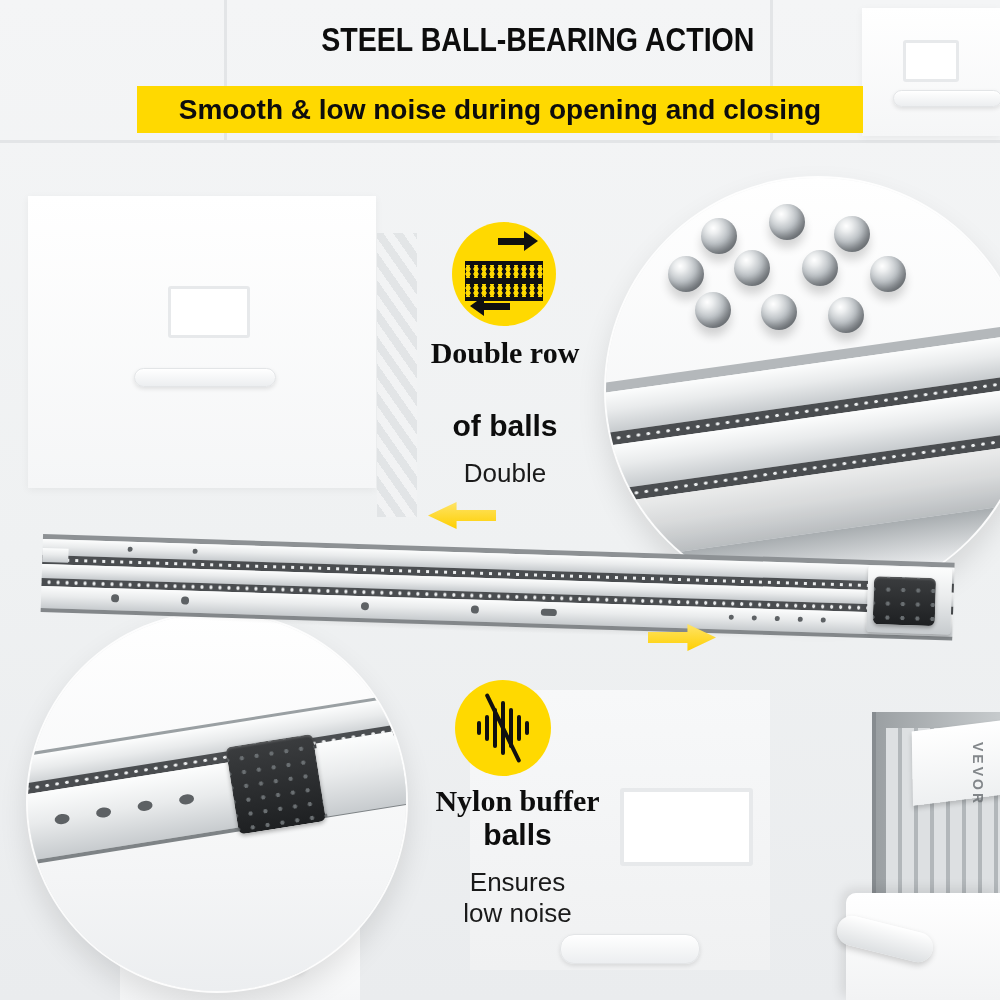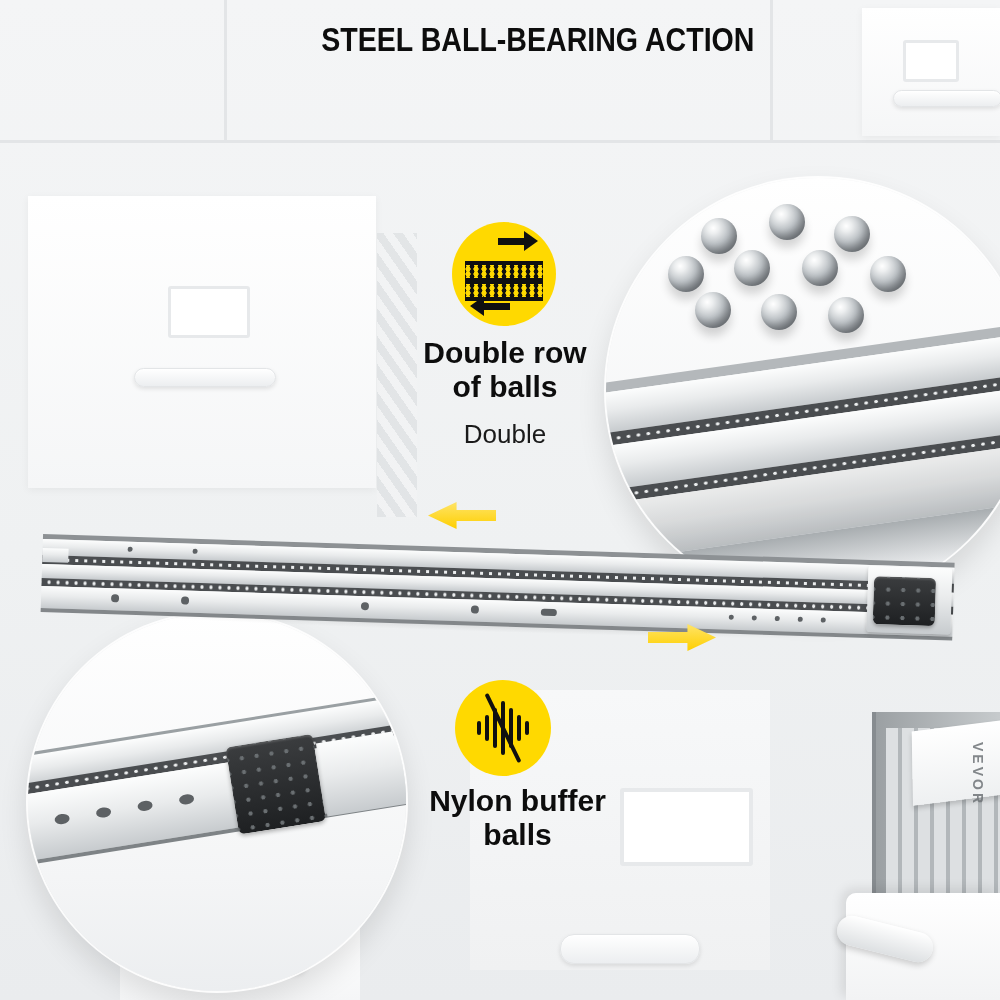--- a/index.html
+++ b/index.html
@@ -137,51 +137,58 @@
     <div class="metal" style="position:absolute;left:826px;top:20px;width:84px;height:66px;border-radius:3px;box-shadow:0 2px 4px rgba(0,0,0,0.2);"></div>
     <div class="cap-black" style="left:832px;top:30px;width:62px;height:48px;"></div>
     <div class="metal" style="position:absolute;left:0;top:28px;width:26px;height:14px;"></div>
   </div>
   <div style="position:absolute;left:70px;top:614px;width:840px;height:18px;background:radial-gradient(ellipse at 50% 50%,rgba(0,0,0,0.10),rgba(0,0,0,0) 70%);transform:rotate(1.8deg);z-index:5;"></div>
 
   <div class="big-arrow left" style="left:428px;top:502px;"></div>
   <div class="big-arrow right" style="left:648px;top:624px;"></div>
 
   <h1 id="page-title"><span>STEEL BALL-BEARING ACTION</span></h1>
+  <div id="banner">
+      <span>Smooth &amp; low noise during opening and closing</span>
+    </div>
 
   <div class="icon-circle" style="left:452px;top:222px;width:104px;height:104px;">
     <div style="position:absolute;left:46px;top:16px;width:26px;height:7px;background:#101010;"></div>
     <div style="position:absolute;left:72px;top:9px;width:0;height:0;border-top:10px solid transparent;border-bottom:10px solid transparent;border-left:14px solid #101010;"></div>
     <div class="dotbar" style="top:39px;"></div>
     <div class="dotbar" style="top:58px;"></div>
     <div style="position:absolute;left:32px;top:81px;width:26px;height:7px;background:#101010;"></div>
     <div style="position:absolute;left:18px;top:74px;width:0;height:0;border-top:10px solid transparent;border-bottom:10px solid transparent;border-right:14px solid #101010;"></div>
   </div>
   <div class="feat" style="left:390px;top:336px;width:230px;">
     <div class="feat-title">
-      <span style="display:block;">Double row</span>
-      <span style="display:block;">of balls</span>
+      <span style="display:block;font-family:Liberation Serif, serif;">Double row</span>
+      <span style="display:block;margin-top:39px;">of balls</span>
     </div>
     <div class="feat-desc">
       <span style="display:block;">Double</span>
     </div>
   </div>
 
   <div class="icon-circle" style="left:455px;top:680px;width:96px;height:96px;">
     <div style="position:absolute;left:0;top:0;width:100%;height:100%;display:flex;align-items:center;justify-content:center;gap:4px;">
       <span class="nbar" style="height:14px;"></span>
       <span class="nbar" style="height:26px;"></span>
       <span class="nbar" style="height:40px;"></span>
       <span class="nbar" style="height:54px;"></span>
       <span class="nbar" style="height:40px;"></span>
       <span class="nbar" style="height:26px;"></span>
       <span class="nbar" style="height:14px;"></span>
     </div>
     <div style="position:absolute;left:50%;top:50%;width:76px;height:4px;background:#101010;border-radius:2px;transform:translate(-50%,-50%) rotate(64deg);"></div>
   </div>
   <div class="feat" style="left:405px;top:784px;width:225px;">
     <div class="feat-title">
-      <span style="display:block;">Nylon buffer</span>
+      <span style="display:block;font-family:Liberation Serif, serif;">Nylon buffer</span>
       <span style="display:block;">balls</span>
+    </div>
+    <div class="feat-desc">
+      <span style="display:block;">Ensures</span>
+      <span style="display:block;">low noise</span>
     </div>
   </div>
 
 </div>
 
 </body></html>

